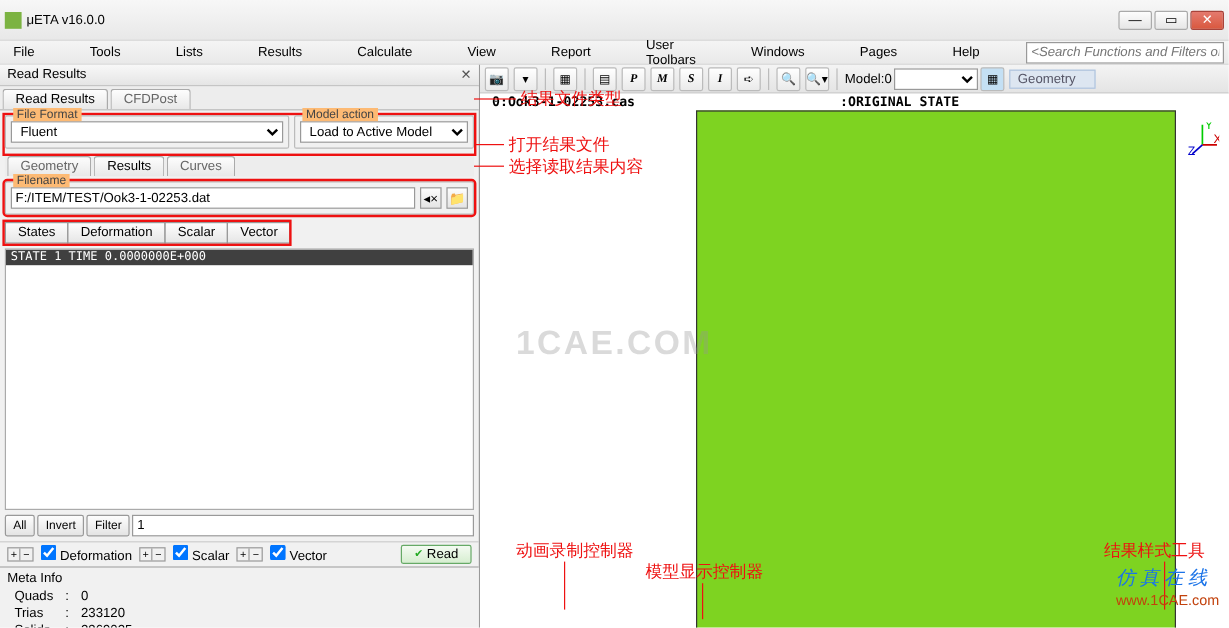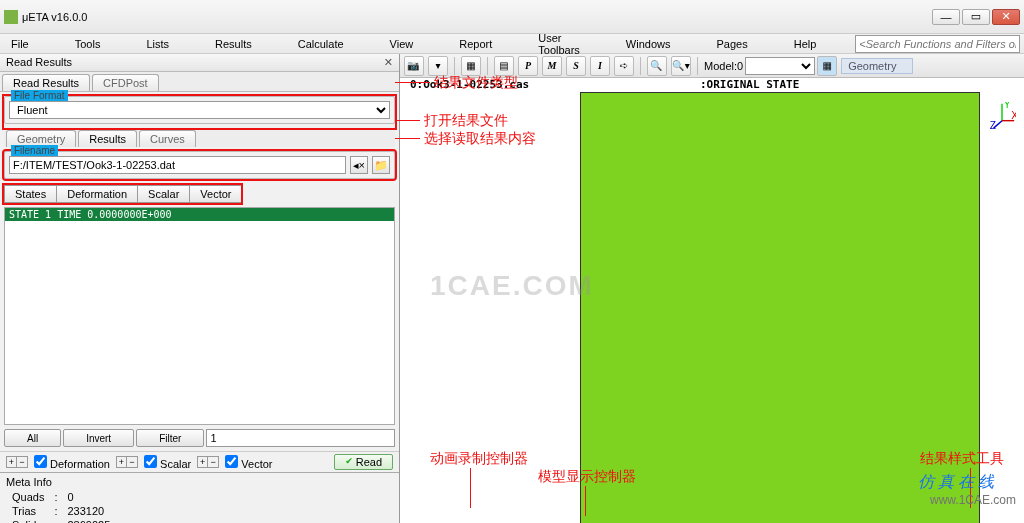--- a/index.html
+++ b/index.html
@@ -24,43 +24,43 @@
 .main { display: flex; height: calc(100% - 42px); }
 .left { width: 400px; border-right: 1px solid #999; display: flex; flex-direction: column; background: #f1f1f1; }
 .panelhead { background: linear-gradient(#f8f8f8,#e5e5e5); border-bottom: 1px solid #bbb; padding: 2px 6px; display: flex; justify-content: space-between; }
 .panelhead .x { color: #555; }
 .tabs1 { display: flex; border-bottom: 1px solid #bbb; background: #ededed; padding-top: 2px; }
 .tab { padding: 2px 10px; border: 1px solid #aaa; border-bottom: none; background: linear-gradient(#fdfdfd,#e8e8e8); margin-left: 2px; border-radius: 3px 3px 0 0; }
 .tab.inactive { color: #666; }
 
 .panelbody { padding: 4px; flex: 0 0 auto; }
 .group { border: 1px solid #bbb; border-radius: 2px; padding: 4px; margin-bottom: 4px; position: relative; }
-.group-title { position: absolute; top: -7px; left: 6px; background: #0ea5e9; padding: 0 3px; font-size: 10px; color: #444; }
+.group-title { position: absolute; top: -7px; left: 6px; background: #fdba74; padding: 0 3px; font-size: 10px; color: #444; }
 .row { display: flex; gap: 4px; align-items: center; }
 select, input[type=text] { height: 18px; border: 1px solid #999; background: #fff; padding: 0 3px; width: 100%; }
 .btn { height: 18px; border: 1px solid #999; background: linear-gradient(#fdfdfd,#e4e4e4); padding: 0 8px; border-radius: 2px; display: inline-flex; align-items: center; }
 
 .twocol { display: flex; gap: 4px; }
 .twocol .group { flex: 1; }
 .twocol .group.model { flex: 0 0 150px; }
 
 .red-box { outline: 2px solid #e11; }
 
 .filename-row input { flex: 1; }
 .iconbtn { width: 18px; height: 18px; border: 1px solid #999; background: linear-gradient(#fdfdfd,#e4e4e4); display: flex; align-items: center; justify-content: center; }
 
 .tabs2 { display: flex; margin-top: 2px; }
 .tabs2 .t { padding: 2px 10px; border: 1px solid #999; background: linear-gradient(#fdfdfd,#e6e6e6); margin-right: -1px; }
 .tabs2.red-box { outline: 2px solid #e11; display: inline-flex; }
 
 .listarea { flex: 1; background: #fff; border: 1px solid #aaa; margin: 0 4px; overflow: hidden; }
-.listarea .selrow { background: #15803d; color: #fff; padding: 1px 4px; font-family: monospace; font-size: 10px; }
+.listarea .selrow { background: #404040; color: #fff; padding: 1px 4px; font-family: monospace; font-size: 10px; }
 
 .filterrow { display: flex; gap: 2px; padding: 4px; align-items: center; }
-.filterrow .btn { padding: 0 22px; font-size: 10px; }
+.filterrow .btn { padding: 0 6px; font-size: 10px; }
 .filterrow input { flex: 1; }
 
 .checkrow { display: flex; gap: 6px; padding: 2px 6px; align-items: center; border-top: 1px solid #ccc; }
 .checkrow .read { margin-left: auto; }
 .read-btn { border: 1px solid #6a6; background: linear-gradient(#f4fbf2,#d6eed0); padding: 1px 10px; border-radius: 2px; display: inline-flex; align-items: flex-start; gap: 3px; }
 .read-btn::before { content: "✔"; color: #2a2; font-size: 9px; }
 
 .metainfo { border-top: 1px solid #aaa; padding: 2px 6px; background: #f1f1f1; }
 .metainfo .h { padding: 1px 0; }
 .metainfo table { font-family: monospace; font-size: 10px; }
@@ -84,21 +84,21 @@
 
 
 .annot { position: absolute; color: #e11; font-size: 14px; font-family: "SimSun","Microsoft YaHei",sans-serif; white-space: nowrap; }
 .aline { position: absolute; background: #e11; height: 1px; }
 .aline.v { width: 1px; height: auto; }
 
 
 .wm1 { position: absolute; left: 430px; top: 270px; font-size: 28px; color: rgba(150,150,150,0.35); font-weight: bold; letter-spacing: 2px; pointer-events: none; }
 .wm2 { position: absolute; right: 8px; bottom: 16px; font-family: "KaiTi","SimSun",serif; }
 .wm2 .cn { color: #1a73e8; font-style: italic; font-size: 16px; letter-spacing: 4px; }
-.wm2 .url { color: #737373; font-size: 12px; margin-left: 12px; }
+.wm2 .url { color: #c2410c; font-size: 12px; }
 
 .plusminus { display: inline-flex; border: 1px solid #999; }
 .plusminus span { width: 10px; text-align: center; font-size: 9px; }
 .plusminus span:first-child { border-right: 1px solid #999; }
 </style>
 </head>
 <body>
 
 <div class="titlebar">
   <div class="app-icon"></div>
@@ -138,20 +138,24 @@
     <div class="tabs1">
       <div class="tab">Read Results</div>
       <div class="tab inactive">CFDPost</div>
     </div>
 
     <div class="panelbody">
       <div class="twocol red-box">
         <div class="group">
           <span class="group-title">File Format</span>
           <select><option>Fluent</option></select>
+        </div>
+        <div class="group model">
+          <span class="group-title">Model action</span>
+          <select><option>Load to Active Model</option></select>
         </div>
       </div>
 
       <div class="tabs1" style="border:none;">
         <div class="tab inactive">Geometry</div>
         <div class="tab">Results</div>
         <div class="tab inactive">Curves</div>
       </div>
 
       <div class="group red-box" style="margin-top:4px;">

